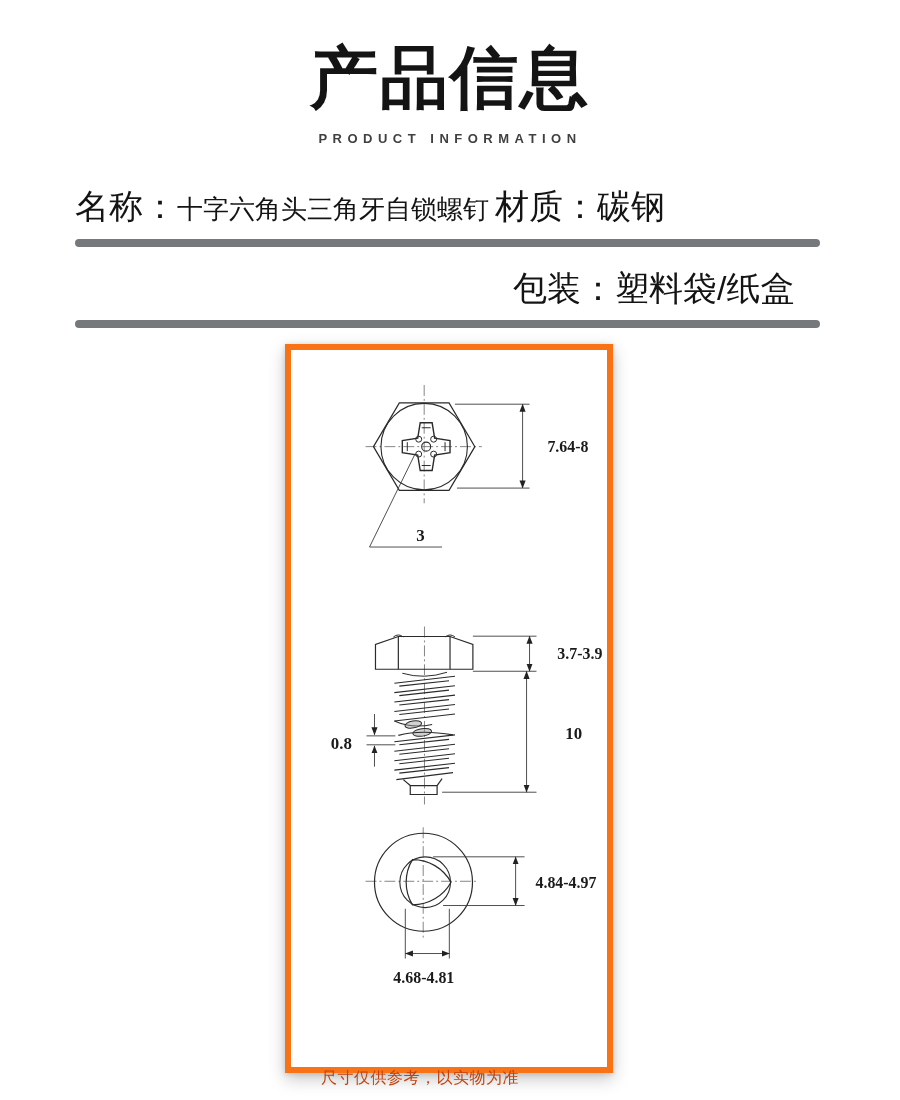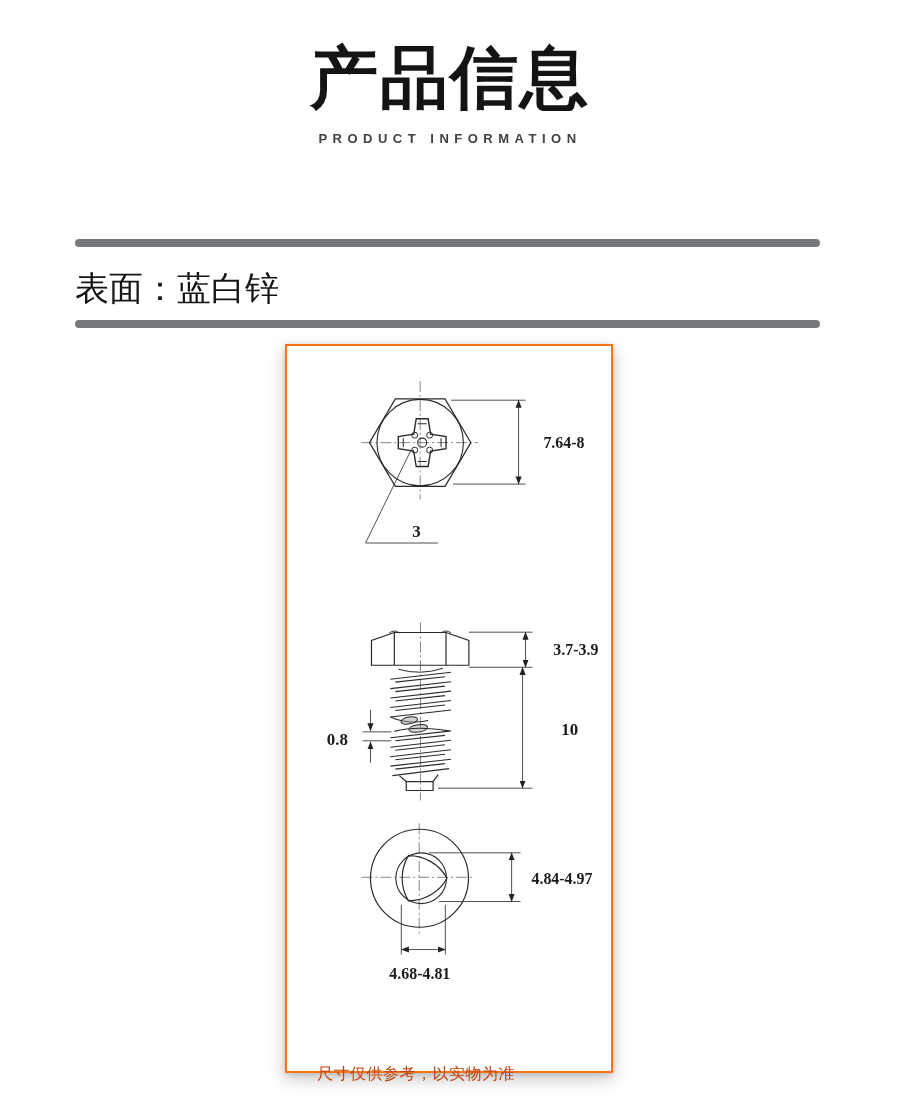--- a/index.html
+++ b/index.html
@@ -30,48 +30,56 @@
   .spec-value{font-size:34px;font-weight:500;color:#141414;}
   .spec-value.small{font-size:26px;font-weight:400;}
   .divider{
     position:absolute;left:75px;width:745px;height:8px;
     border-radius:4px;background:#76797c;
   }
   #divider-1{top:239px;}
   #divider-2{top:320px;}
   .panel{
     position:absolute;left:285px;top:344px;width:328px;height:729px;
-    background:#ffffff;border:2px solid #f97316;box-sizing:border-box;
+    background:#ffffff;border:6px solid #f97316;box-sizing:border-box;
     box-shadow:0 6px 16px rgba(0,0,0,0.22), 0 1px 5px rgba(0,0,0,0.14);
   }
   .panel svg{position:absolute;left:0;top:0;}
   .panel-note{
     position:absolute;left:30px;top:690px;
     font-size:16px;font-weight:500;letter-spacing:0.5px;color:#c2410c;margin-top:28px;
   }
   .dim-text{
     font-family:"Liberation Serif",serif;
     font-size:16px;font-weight:700;fill:#1b1b1b;
   }
   .dim-text.big{font-size:17px;}
 </style>
 </head>
 <body>
 
 <div class="title">产品信息</div>
 <div class="subtitle">PRODUCT INFORMATION</div>
 
 <div class="spec-row" id="spec-row-1">
+  <div class="spec-group ga">
+    <span class="spec-label">名称：</span>
+    <span class="spec-value small">十字六角头三角牙自锁螺钉</span>
+  </div>
+  <div class="spec-group gb">
+    <span class="spec-label">材质：</span>
+    <span class="spec-value">碳钢</span>
+  </div>
 </div>
 <div class="divider" id="divider-1"></div>
 
 <div class="spec-row" id="spec-row-2">
-  <div class="spec-group ga">
-    <span class="spec-label">表面：</span>
-    <span class="spec-value">蓝白锌</span>
+  <div class="spec-group gb">
+    <span class="spec-label">包装：</span>
+    <span class="spec-value">塑料袋/纸盒</span>
   </div>
 </div>
 <div class="divider" id="divider-2"></div>
 
 <div class="panel">
   <svg width="326" height="727" viewBox="0 0 328 729">
     <defs>
       <marker id="ah" viewBox="0 0 10 10" refX="9.5" refY="5" markerWidth="9" markerHeight="9" orient="auto-start-reverse">
         <path d="M0,1.2 L10,5 L0,8.8 Z" fill="#222"></path>
       </marker>

